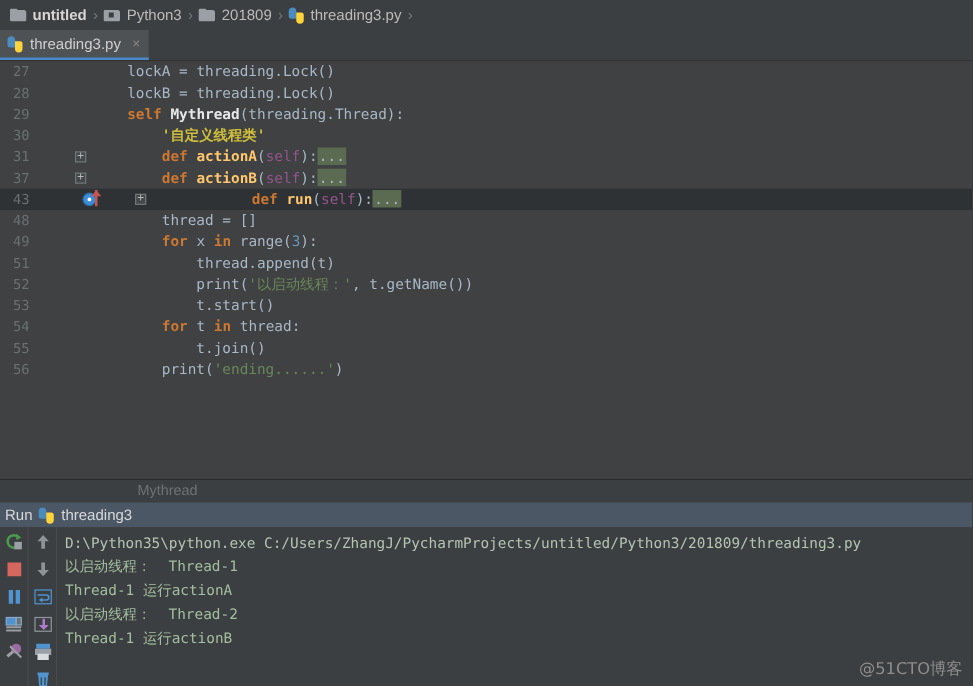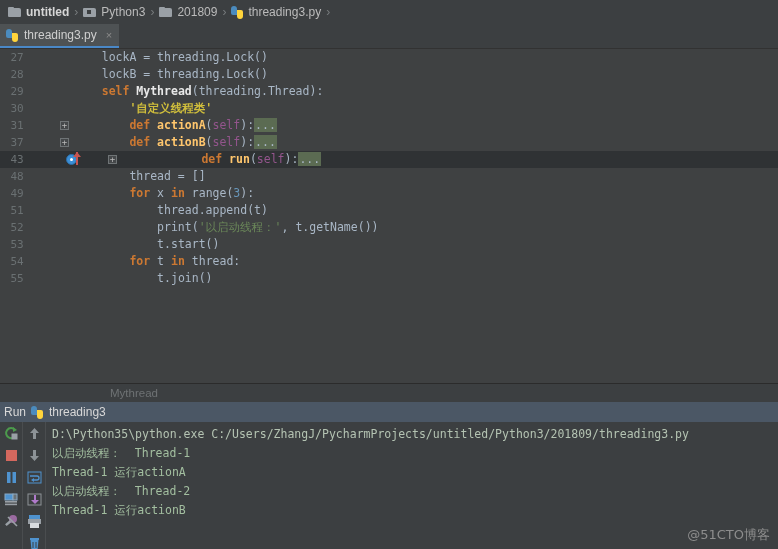--- a/index.html
+++ b/index.html
@@ -359,20 +359,21 @@
       <div class="code-line"><div class="gutter">31</div><div class="marker-col"></div><div class="fold-col"><span class="fold-plus">+</span></div><div class="code-text"><span class="sy">        </span><span class="k">def</span><span class="sy"> </span><span class="fn">actionA</span><span class="sy">(</span><span class="self">self</span><span class="sy">):</span><span class="fold-ellipsis">...</span></div></div>
       <div class="code-line"><div class="gutter">37</div><div class="marker-col"></div><div class="fold-col"><span class="fold-plus">+</span></div><div class="code-text"><span class="sy">        </span><span class="k">def</span><span class="sy"> </span><span class="fn">actionB</span><span class="sy">(</span><span class="self">self</span><span class="sy">):</span><span class="fold-ellipsis">...</span></div></div>
       <div class="code-line current"><div class="gutter">43</div><div class="marker-col"><span class="bp-icon"></span><span class="up-arrow-red"></span></div><div class="fold-col"><span class="fold-plus">+</span></div><div class="code-text"><span class="sy">        </span><span class="k">def</span><span class="sy"> </span><span class="fn">run</span><span class="sy">(</span><span class="self">self</span><span class="sy">):</span><span class="fold-ellipsis">...</span></div></div>
       <div class="code-line"><div class="gutter">48</div><div class="marker-col"></div><div class="fold-col"></div><div class="code-text"><span class="sy">        </span><span class="id">thread</span><span class="sy"> = </span><span class="sy">[]</span></div></div>
       <div class="code-line"><div class="gutter">49</div><div class="marker-col"></div><div class="fold-col"></div><div class="code-text"><span class="sy">        </span><span class="k">for</span><span class="sy"> </span><span class="id">x</span><span class="sy"> </span><span class="k">in</span><span class="sy"> </span><span class="id">range</span><span class="sy">(</span><span class="n">3</span><span class="sy">):</span></div></div>
       <div class="code-line"><div class="gutter">51</div><div class="marker-col"></div><div class="fold-col"></div><div class="code-text"><span class="sy">            </span><span class="id">thread</span><span class="sy">.</span><span class="id">append</span><span class="sy">(</span><span class="id">t</span><span class="sy">)</span></div></div>
       <div class="code-line"><div class="gutter">52</div><div class="marker-col"></div><div class="fold-col"></div><div class="code-text"><span class="sy">            </span><span class="id">print</span><span class="sy">(</span><span class="s">'以启动线程：'</span><span class="sy">, </span><span class="id">t</span><span class="sy">.</span><span class="id">getName</span><span class="sy">())</span></div></div>
       <div class="code-line"><div class="gutter">53</div><div class="marker-col"></div><div class="fold-col"></div><div class="code-text"><span class="sy">            </span><span class="id">t</span><span class="sy">.</span><span class="id">start</span><span class="sy">()</span></div></div>
       <div class="code-line"><div class="gutter">54</div><div class="marker-col"></div><div class="fold-col"></div><div class="code-text"><span class="sy">        </span><span class="k">for</span><span class="sy"> </span><span class="id">t</span><span class="sy"> </span><span class="k">in</span><span class="sy"> </span><span class="id">thread</span><span class="sy">:</span></div></div>
       <div class="code-line"><div class="gutter">55</div><div class="marker-col"></div><div class="fold-col"></div><div class="code-text"><span class="sy">            </span><span class="id">t</span><span class="sy">.</span><span class="id">join</span><span class="sy">()</span></div></div>
+      <div class="code-line"><div class="gutter">56</div><div class="marker-col"></div><div class="fold-col"></div><div class="code-text"><span class="sy">        </span><span class="id">print</span><span class="sy">(</span><span class="s">'ending......'</span><span class="sy">)</span></div></div>
     </div>
 
   <div class="editor-footer">
     <span>Mythread</span>
   </div>
 
   <div class="run-header">
     <span>Run</span>
     <span class="py-icon">
         <span class="pb pb1"></span>

